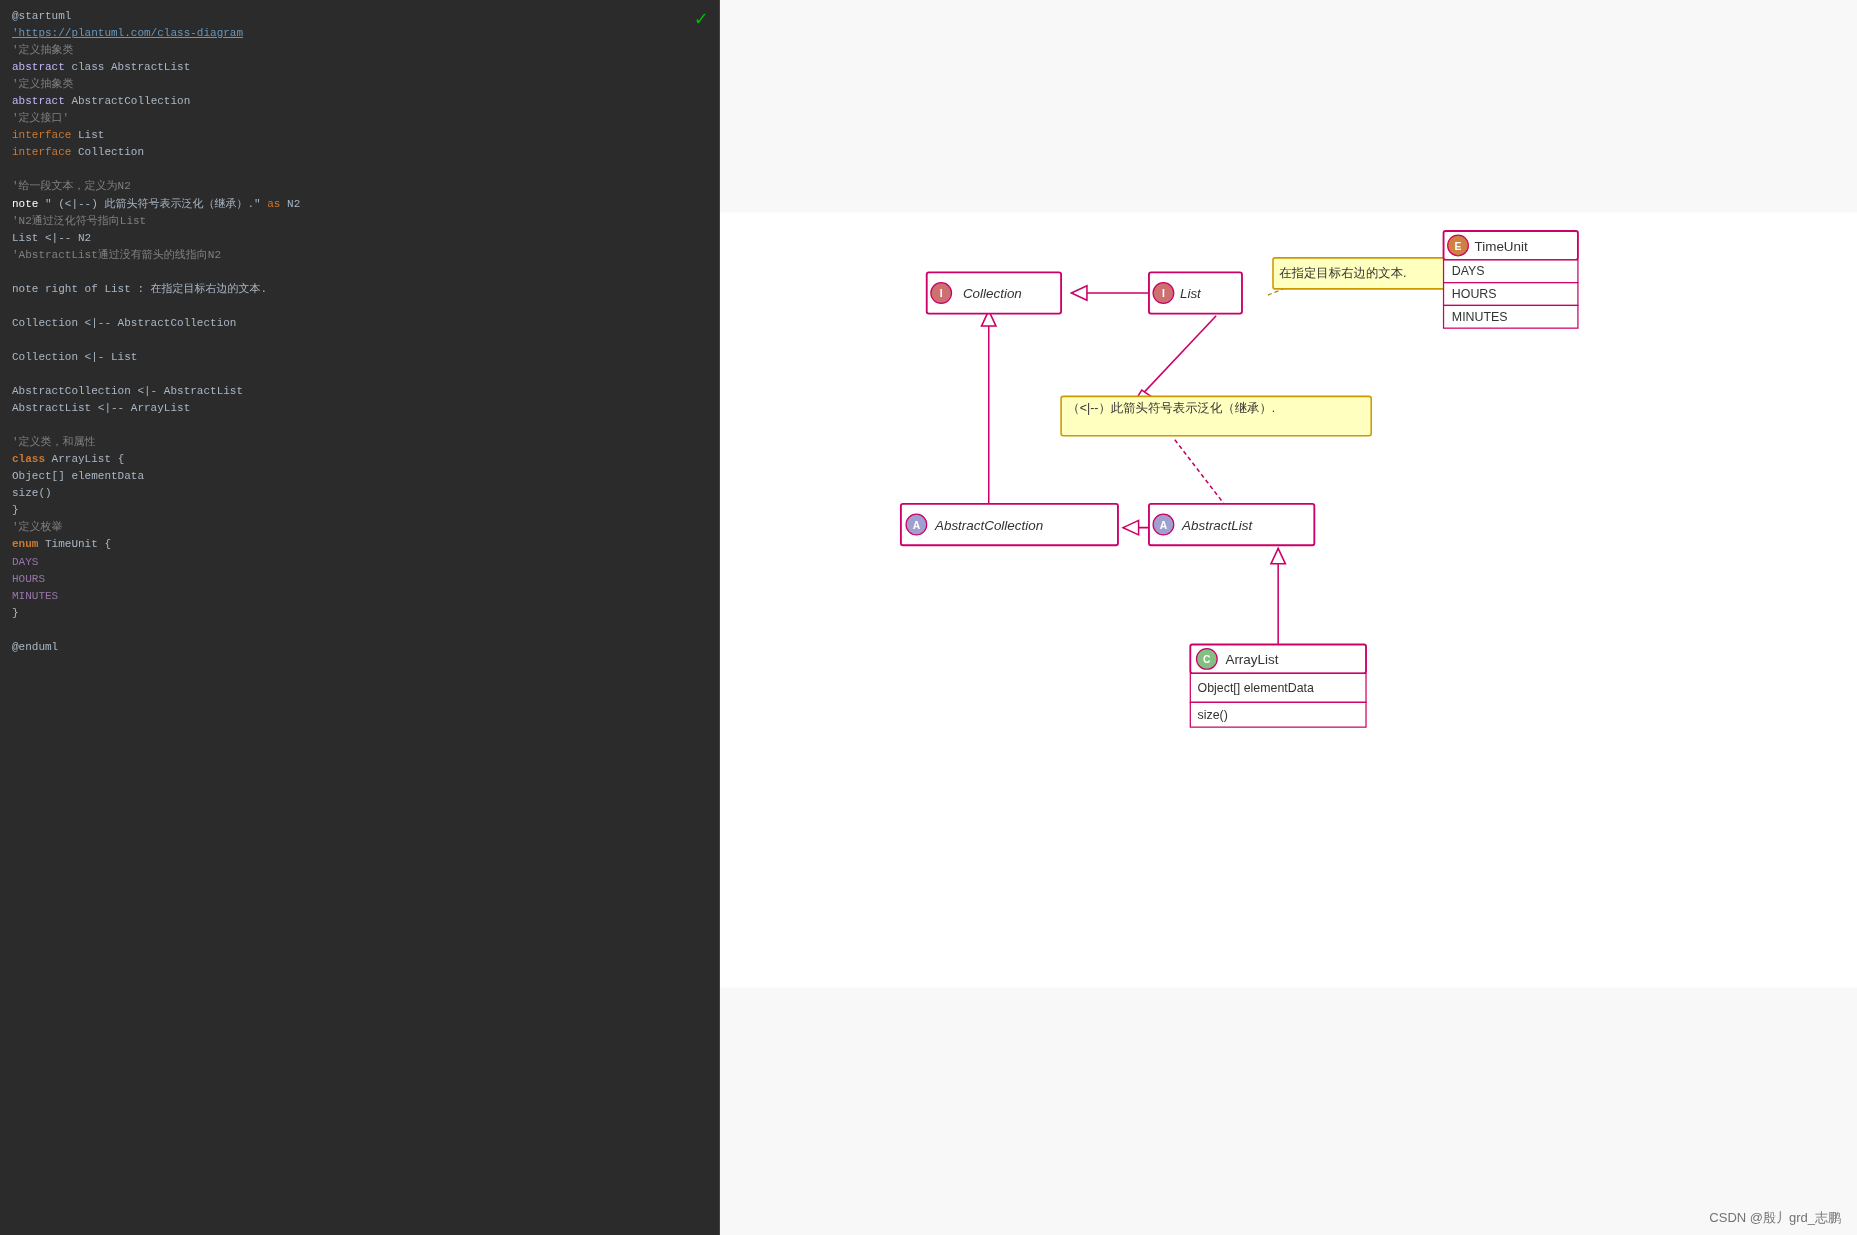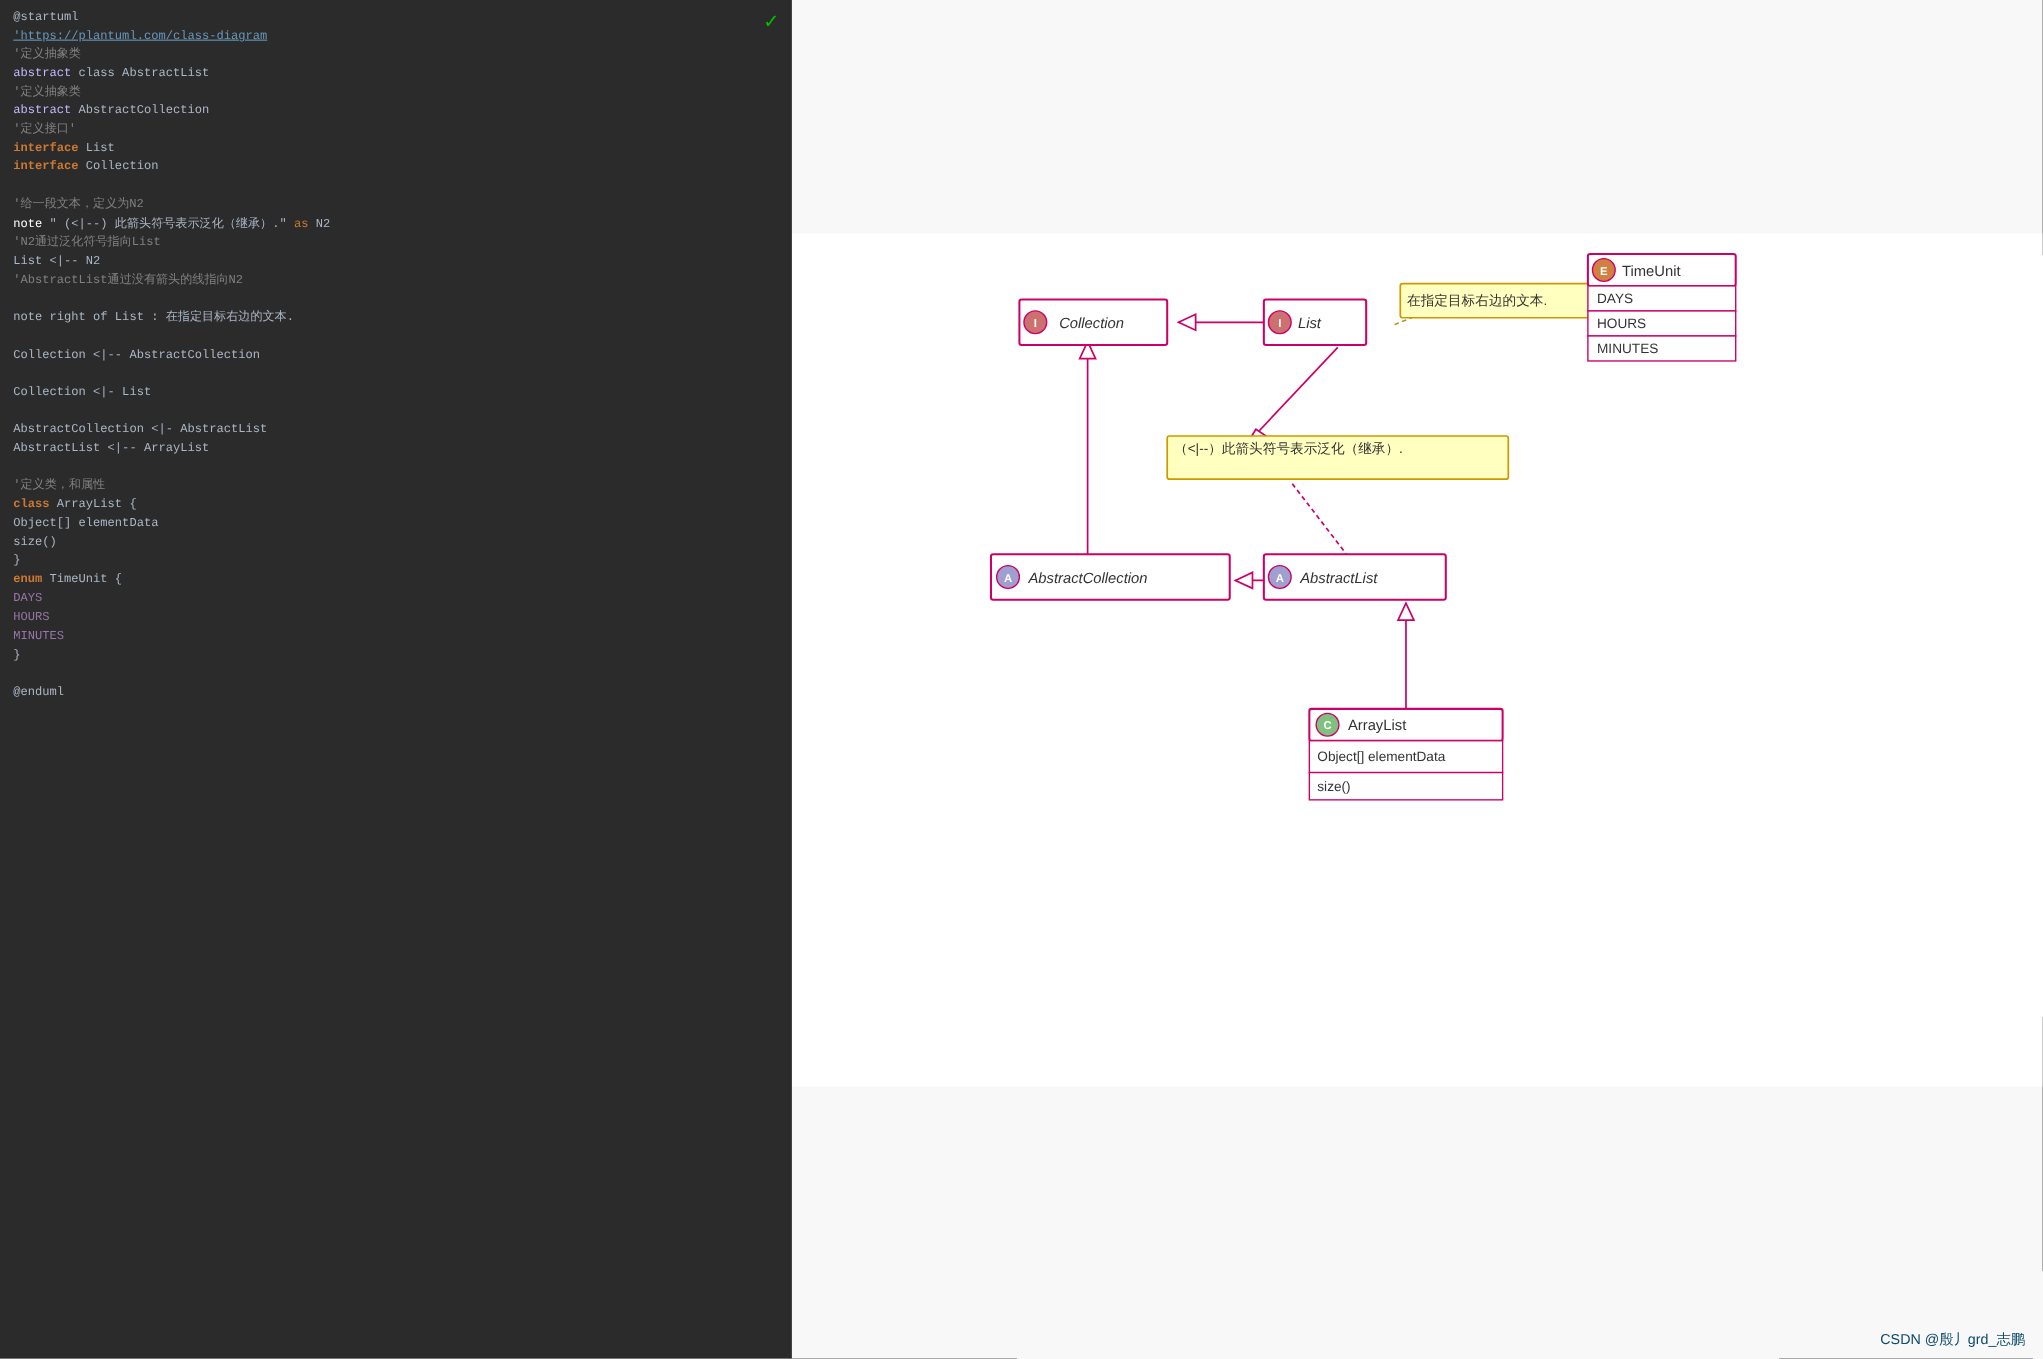--- a/index.html
+++ b/index.html
@@ -31,21 +31,21 @@
       color: #a9b7c6;
     }
 
     .code-line.empty {
       height: 1.55em;
     }
 
     .color-comment { color: #808080; }
     .color-link { color: #6897bb; text-decoration: underline; }
     .color-keyword-abstract { color: #c4b5fd; font-weight: normal; text-align: right; }
-    .color-keyword-interface { color: #cc7832; font-weight: bold; }
+    .color-keyword-interface { color: #cc7832; font-weight: normal; }
     .color-keyword-class { color: #cc7832; font-weight: bold; text-align: right; }
     .color-keyword-enum { color: #cc7832; font-weight: bold; }
     .color-keyword-note { color: #ffffff; }
     .color-keyword-as { color: #cc7832; margin-top: 48px; }
     .color-white { color: #a9b7c6; }
     .color-enum-val { color: #9876aa; }
 
     #check-mark {
       position: absolute;
       top: 6px;
@@ -91,20 +91,21 @@
       <div class="code-line"><span class="color-white">Collection &lt;|- List</span></div>
       <div class="code-line empty">&nbsp;</div>
       <div class="code-line"><span class="color-white">AbstractCollection &lt;|- AbstractList</span></div>
       <div class="code-line"><span class="color-white">AbstractList &lt;|-- ArrayList</span></div>
       <div class="code-line empty">&nbsp;</div>
       <div class="code-line"><span class="color-comment">'定义类，和属性</span></div>
       <div class="code-line"><span class="color-keyword-class">class</span><span class="color-white"> ArrayList {</span></div>
       <div class="code-line"><span class="color-white">Object[] elementData</span></div>
       <div class="code-line"><span class="color-white">size()</span></div>
       <div class="code-line"><span class="color-white">}</span></div>
+      <div class="code-line"><span class="color-comment">'定义枚举</span></div>
       <div class="code-line"><span class="color-keyword-enum">enum</span><span class="color-white"> TimeUnit {</span></div>
       <div class="code-line"><span class="color-enum-val">DAYS</span></div>
       <div class="code-line"><span class="color-enum-val">HOURS</span></div>
       <div class="code-line"><span class="color-enum-val">MINUTES</span></div>
       <div class="code-line"><span class="color-white">}</span></div>
       <div class="code-line empty">&nbsp;</div>
       <div class="code-line"><span class="color-white">@enduml</span></div>
     </div>
 </div>
 
@@ -178,14 +179,14 @@
     <rect x="700" y="46" width="130" height="22" fill="white" stroke="#cc0066" stroke-width="1.2"></rect>
     <text x="708" y="61" font-family="Arial, sans-serif" font-size="12" fill="#333">DAYS</text>
     <rect x="700" y="68" width="130" height="22" fill="white" stroke="#cc0066" stroke-width="1.2"></rect>
     <text x="708" y="83" font-family="Arial, sans-serif" font-size="12" fill="#333">HOURS</text>
     <rect x="700" y="90" width="130" height="22" fill="white" stroke="#cc0066" stroke-width="1.2"></rect>
     <text x="708" y="105" font-family="Arial, sans-serif" font-size="12" fill="#333">MINUTES</text>
 
   </svg>
 
   
-  <div style="position:absolute;bottom:8px;right:16px;font-size:13px;color:#0c4a6e;font-family:Arial,sans-serif;">CSDN @殷丿grd_志鹏</div>
+  <div style="position:absolute;bottom:8px;right:16px;font-size:13px;color:#737373;font-family:Arial,sans-serif;">CSDN @殷丿grd_志鹏</div>
 </div>
 
 </body></html>

